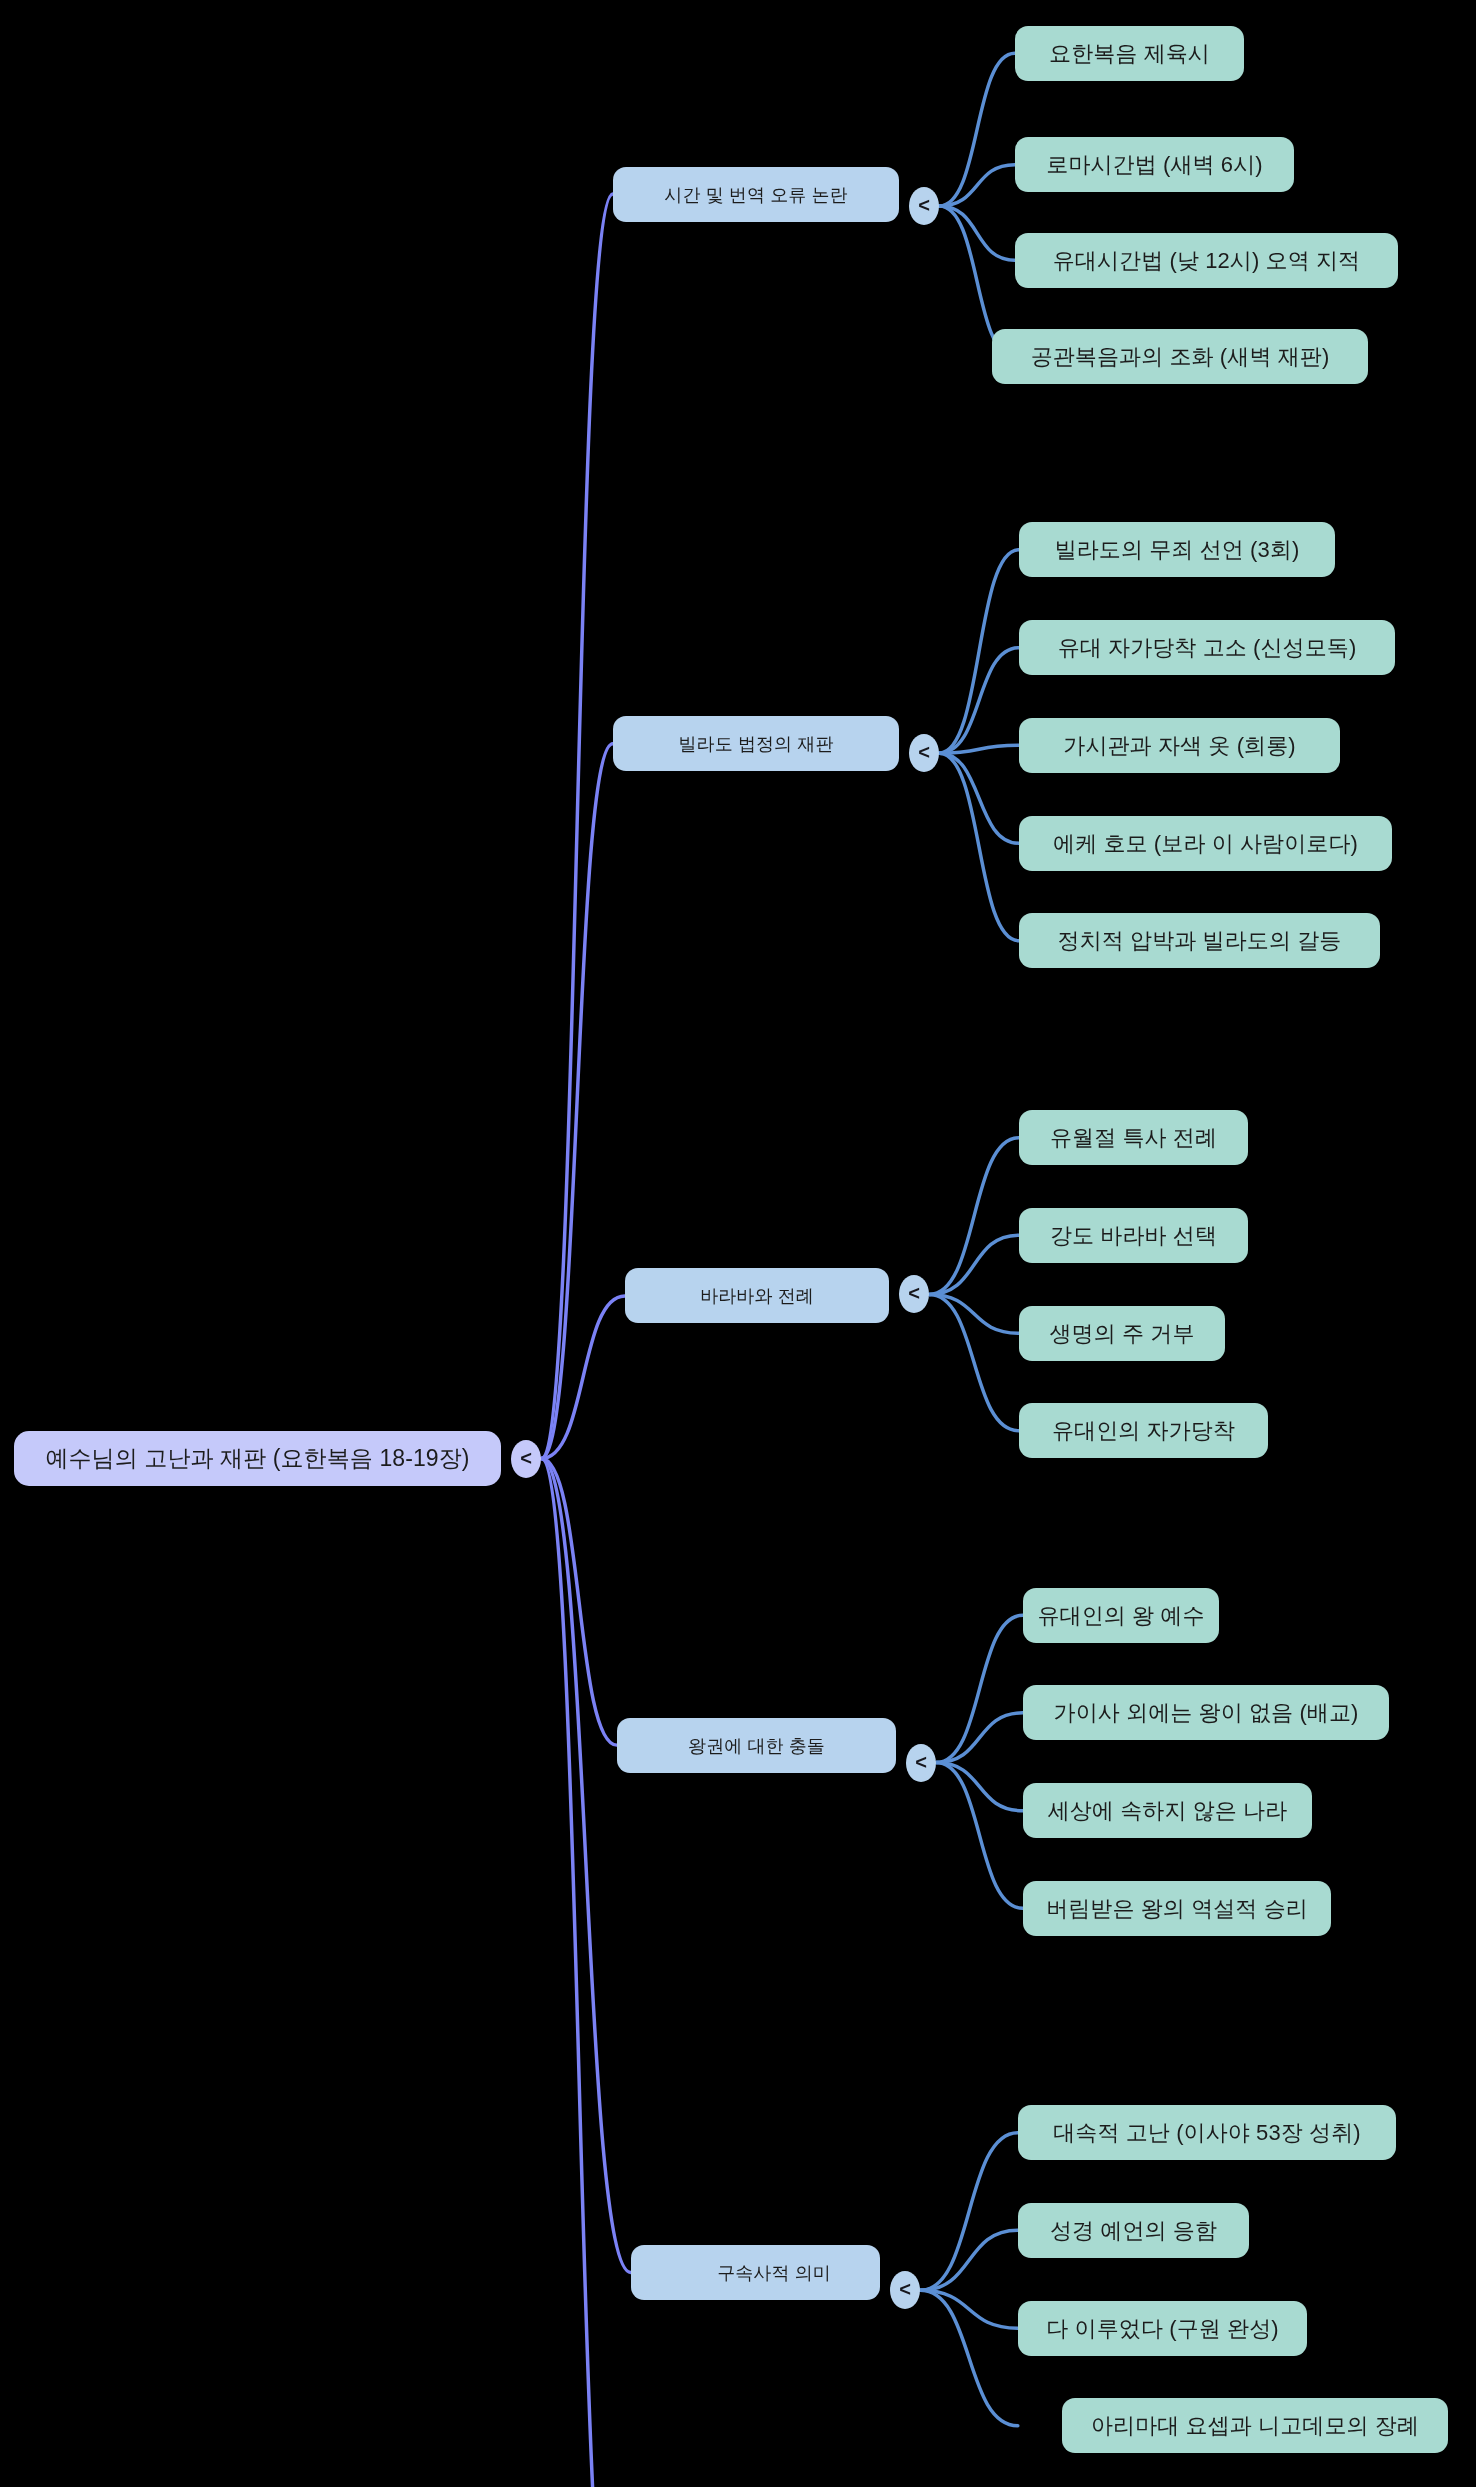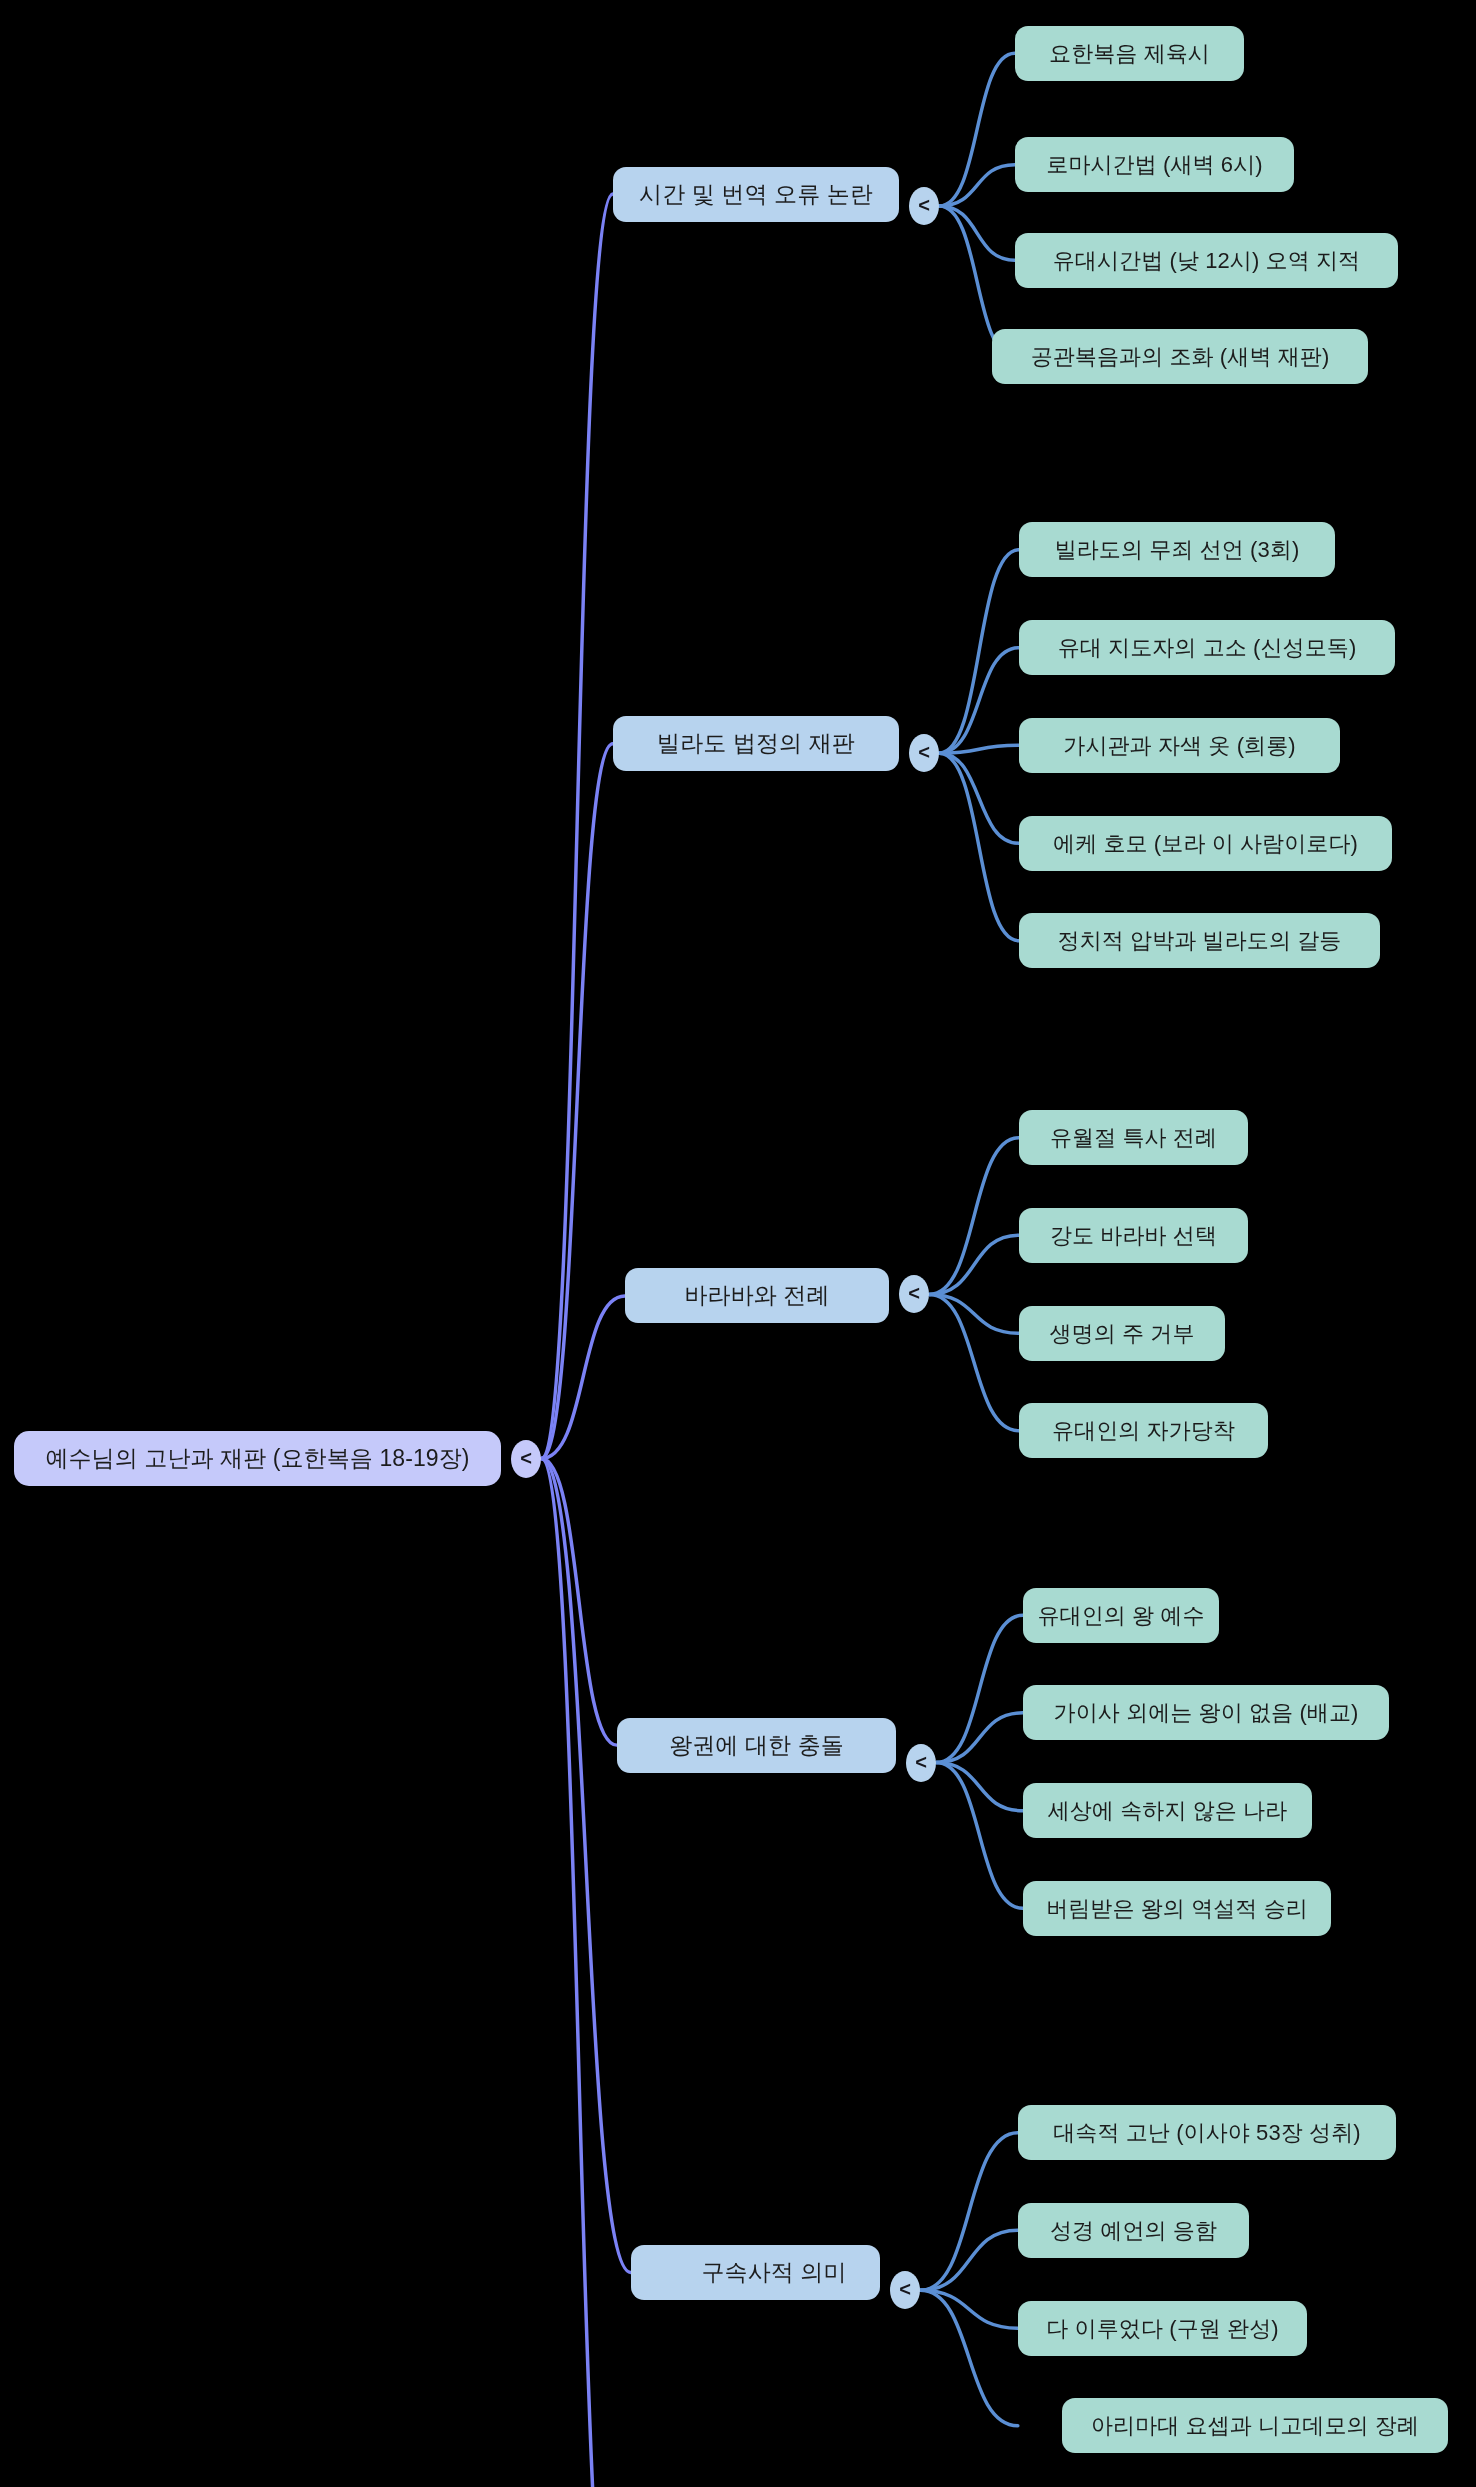--- a/index.html
+++ b/index.html
@@ -25,21 +25,21 @@
     line-height:1;
     letter-spacing:0.1px;
   }
   .node-root{
     background:#c5c9fa;
     font-size:23px;
     border-radius:15px;
   }
   .node-branch{
     background:#b7d3ee;
-    font-size:23px;
+    font-size:18px;
   }
   .node-leaf{
     background:#a8dad1;
     font-size:22px;
   }
   .collapse{
     position:absolute;
     display:flex;
     align-items:center;
     justify-content:center;
@@ -95,21 +95,21 @@
       <div class="collapse collapse-root" style="left: 511px; top: 1440px; width: 30px; height: 38px;">&lt;</div>
       <div class="node node-branch" style="left: 613px; top: 167px; width: 286px; height: 55px;">시간 및 번역 오류 논란</div>
       <div class="collapse collapse-branch" style="left: 909px; top: 187px; width: 30px; height: 38px;">&lt;</div>
       <div class="node node-leaf" style="left: 1015px; top: 26px; width: 229px; height: 55px;">요한복음 제육시</div>
       <div class="node node-leaf" style="left: 1015px; top: 137px; width: 279px; height: 55px;">로마시간법 (새벽 6시)</div>
       <div class="node node-leaf" style="left: 1015px; top: 233px; width: 383px; height: 55px; text-align: center;">유대시간법 (낮 12시) 오역 지적</div>
       <div class="node node-leaf" style="left: 992px; top: 329px; width: 376px; height: 55px;">공관복음과의 조화 (새벽 재판)</div>
       <div class="node node-branch" style="left: 613px; top: 716px; width: 286px; height: 55px;">빌라도 법정의 재판</div>
       <div class="collapse collapse-branch" style="left: 909px; top: 734px; width: 30px; height: 38px;">&lt;</div>
       <div class="node node-leaf" style="left: 1019px; top: 522px; width: 316px; height: 55px;">빌라도의 무죄 선언 (3회)</div>
-      <div class="node node-leaf" style="left: 1019px; top: 620px; width: 376px; height: 55px;">유대 지도자의 고소 (신성모독)</div>
+      <div class="node node-leaf" style="left: 1019px; top: 620px; width: 376px; height: 55px;">유대 자가당착 고소 (신성모독)</div>
       <div class="node node-leaf" style="left: 1019px; top: 718px; width: 321px; height: 55px;">가시관과 자색 옷 (희롱)</div>
       <div class="node node-leaf" style="left: 1019px; top: 816px; width: 373px; height: 55px;">에케 호모 (보라 이 사람이로다)</div>
       <div class="node node-leaf" style="left: 1019px; top: 913px; width: 361px; height: 55px;">정치적 압박과 빌라도의 갈등</div>
       <div class="node node-branch" style="left: 625px; top: 1268px; width: 264px; height: 55px;">바라바와 전례</div>
       <div class="collapse collapse-branch" style="left: 899px; top: 1275px; width: 30px; height: 38px;">&lt;</div>
       <div class="node node-leaf" style="left: 1019px; top: 1110px; width: 229px; height: 55px;">유월절 특사 전례</div>
       <div class="node node-leaf" style="left: 1019px; top: 1208px; width: 229px; height: 55px;">강도 바라바 선택</div>
       <div class="node node-leaf" style="left: 1019px; top: 1306px; width: 206px; height: 55px;">생명의 주 거부</div>
       <div class="node node-leaf" style="left: 1019px; top: 1403px; width: 249px; height: 55px;">유대인의 자가당착</div>
       <div class="node node-branch" style="left: 617px; top: 1718px; width: 279px; height: 55px;">왕권에 대한 충돌</div>

